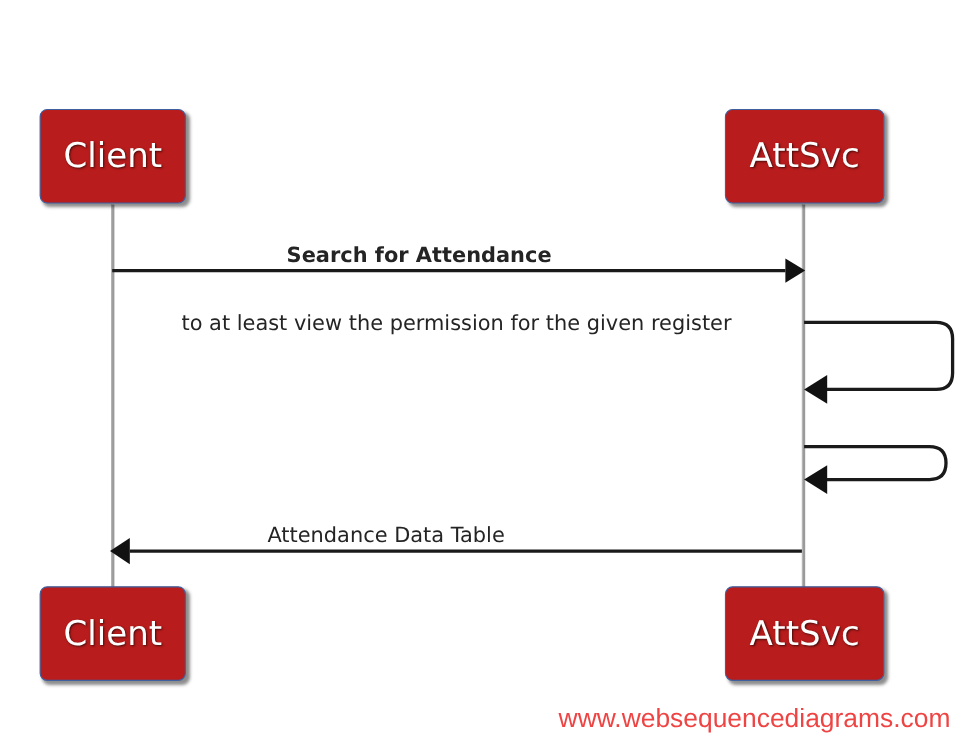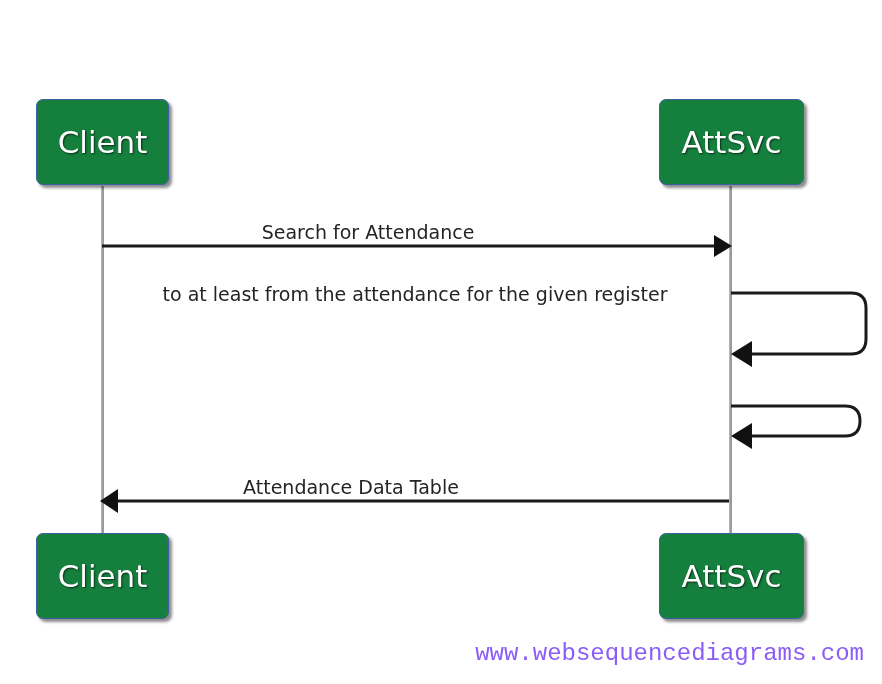--- a/index.html
+++ b/index.html
@@ -29,21 +29,21 @@
     font-size: 25px;
     font-weight: bold;
     color: #111111;
     letter-spacing: 0.2px;
   }
 
   
   .participant {
     position: absolute;
     box-sizing: border-box;
-    background: #15803d;
+    background: #b91c1c;
     border: 1px solid #3f5f9e;
     border-radius: 7px;
     box-shadow: 3px 3px 3px rgba(0,0,0,0.45);
     color: #ffffff;
     font-family: "DejaVu Sans", sans-serif;
     font-size: 31px;
     display: flex;
     align-items: center;
     justify-content: center;
     text-shadow: 1px 1px 2px rgba(0,0,0,0.65);
@@ -89,23 +89,23 @@
     width: 882px;
     height: 684px;
     pointer-events: none;
   }
 
   
   .footer-url {
     position: absolute;
     right: 18px;
     top: 640px;
-    font-family: Liberation Mono, monospace;
+    font-family: Liberation Sans, sans-serif;
     font-size: 24px;
-    color: #8b5cf6;
+    color: #ef4444;
     white-space: nowrap;
   }
 </style>
 </head>
 <body>
 
 <div id="canvas">
 
 
   <div class="lifeline" style="left:101px; top:186px; height:352px;"></div>
@@ -120,24 +120,24 @@
   </div>
 
   <div class="participant" style="left:36px; top:533px; width:133px; height:86px;">
     <span>Client</span>
   </div>
 
   <div class="participant" style="left:659px; top:533px; width:145px; height:86px;">
     <span>AttSvc</span>
   </div>
 
-  <div class="msg-label center" style="left:86px; top:221px; width:564px;">Search for Attendance</div>
+  <div class="msg-label center" style="left:99px; top:221px; width:564px;font-weight:bold;">Search for Attendance</div>
 
   <div class="note-label" style="left:101px; top:282px; width:628px;">
-    <div>to at least from the attendance for the given register</div>
+    <div>to at least view the permission for the given register</div>
   </div>
 
 
   <div class="msg-label center" style="left:101px; top:476px; width:500px;">Attendance Data Table</div>
 
   <svg id="arrows" viewBox="0 0 882 684">
 
     <g>
       <line x1="102" y1="246" x2="714" y2="246" stroke="#1a1a1a" stroke-width="3"></line>
       <polygon points="714,235 732,246 714,257" fill="#111111"></polygon>

